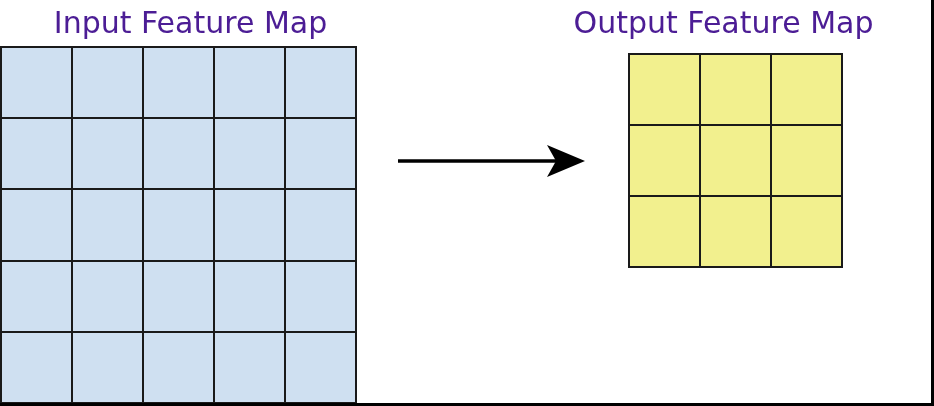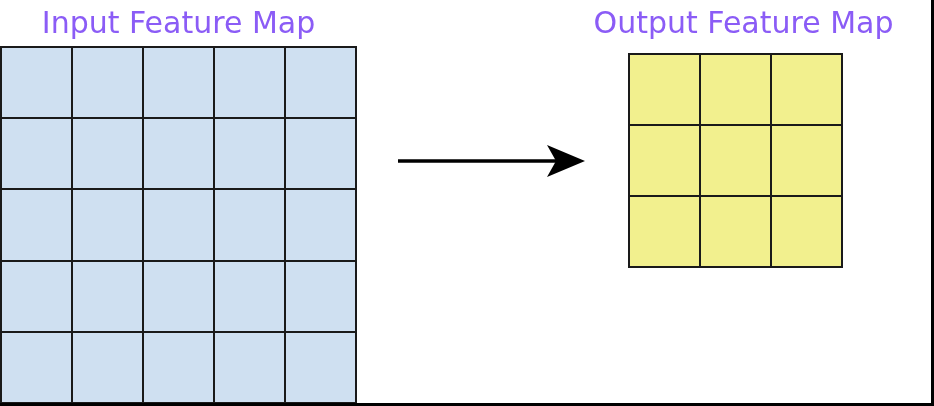--- a/index.html
+++ b/index.html
@@ -9,26 +9,27 @@
     background: #ffffff;
     overflow: hidden;
     font-family: "DejaVu Sans", "Liberation Sans", sans-serif;
   }
   .title {
     position: absolute;
     top: 2px;
     height: 42px;
     line-height: 42px;
     font-size: 30px;
-    color: #8b5cf6;
+    color: #4c1d95;
     text-align: center;
     white-space: nowrap;
+    margin-left: 12px;
   }
   #input-title  { left: 0px;   width: 357px; }
-  #output-title { left: 565px; width: 357px; }
+  #output-title { left: 533px; width: 357px; }
 
   .grid {
     position: absolute;
     display: grid;
     gap: 2px;
     padding: 2px;
     box-sizing: border-box;
   }
   #input-grid  { left: 0px;   top: 46px; width: 357px; height: 358px; }
   #output-grid { left: 628px; top: 53px; width: 215px; height: 215px; }

